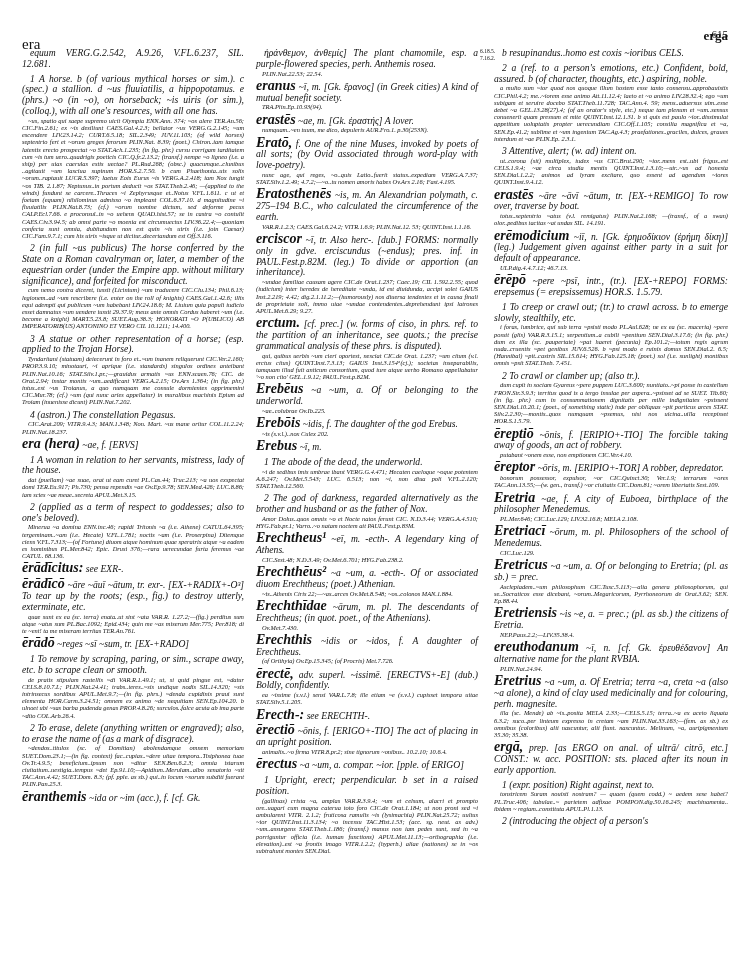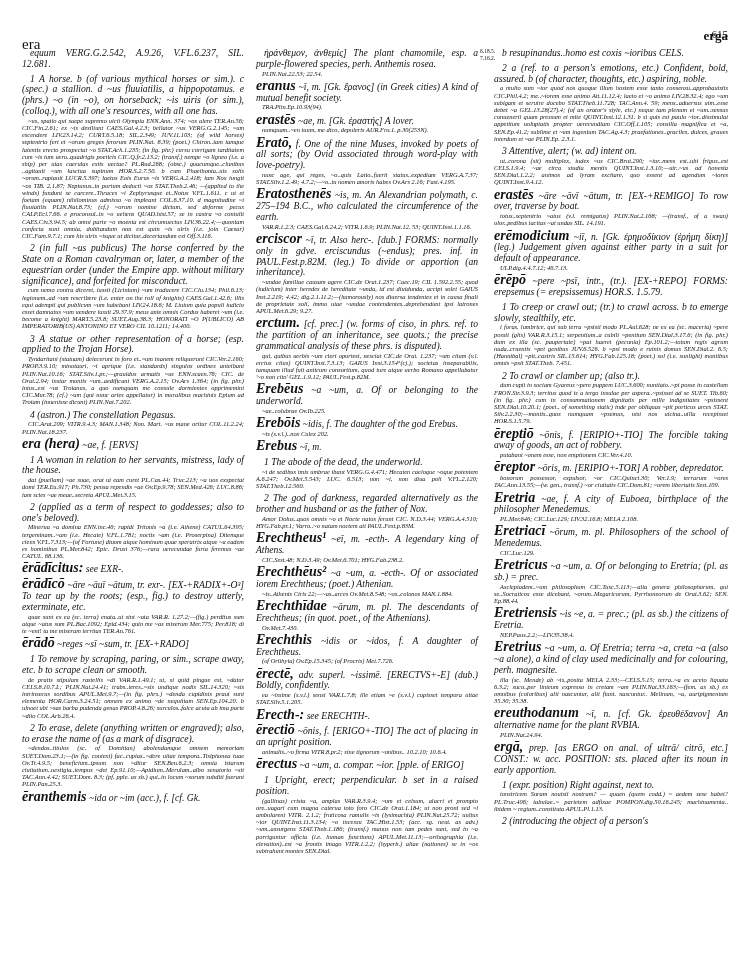--- a/index.html
+++ b/index.html
@@ -128,21 +128,21 @@
     </div>
     <div class="entry">
       <div class="sense"><span>2 The god of darkness, regarded alternatively as the brother and husband or as the father of Nox.</span></div>
       <div class="cit">Amor Dolus..quos omnis ~o et Nocte natos ferunt CIC. N.D.3.44; VERG.A.4.510; HYG.Fab.pr.1; Varro..~o natam noctem ait PAUL.Fest.p.83M.</div>
     </div>
     <div class="entry">
       <div class="def"><span class="lemma">Erechtheus¹</span> <span>~eī, m. -ecth-. A legendary king of Athens.</span></div>
       <div class="cit">CIC.Sest.48; N.D.3.49; Ov.Met.6.701; HYG.Fab.238.2.</div>
     </div>
     <div class="entry">
-      <div class="def"><span class="lemma">Erechthēus²</span> <span>~a ~um, a. -ecth-. Of or associated iorem Erechtheus; (poet.) Athenian.</span></div>
+      <div class="def"><span class="lemma">Erechthēus²</span> <span>~a ~um, a. -ecth-. Of or associated diuom Erechtheus; (poet.) Athenian.</span></div>
       <div class="cit">~is..Athenis Ciris 22;—~as..arces Ov.Met.8.548; ~os..colonos MAN.1.884.</div>
     </div>
     <div class="entry">
       <div class="def"><span class="lemma">Erechthīdae</span> <span>~ārum, m. pl. The descendants of Erechtheus; (in quot. poet., of the Athenians).</span></div>
       <div class="cit">Ov.Met.7.430.</div>
     </div>
     <div class="entry">
       <div class="def"><span class="lemma">Erechthis</span> <span>~idis or ~idos, f. A daughter of Erechtheus.</span></div>
       <div class="cit">(of Orithyia) Ov.Ep.15.345; (of Procris) Met.7.726.</div>
     </div>
@@ -215,26 +215,26 @@
     </div>
     <div class="entry">
       <div class="def"><span class="lemma">Eretricus</span> <span>~a ~um, a. Of or belonging to Eretria; (pl. as sb.) = prec.</span></div>
       <div class="cit">Asclepiadem..~um philosophum CIC.Tusc.5.113;—alia genera philosophorum, qui se..Socraticos esse dicebant, ~orum..Megaricorum, Pyrrhoneorum de Orat.3.62; SEN. Ep.88.44.</div>
     </div>
     <div class="entry">
       <div class="def"><span class="lemma">Eretriensis</span> <span>~is ~e, a. = prec.; (pl. as sb.) the citizens of Eretria.</span></div>
       <div class="cit">NEP.Paus.2.2;—LIV.35.38.4.</div>
     </div>
     <div class="entry">
+      <div class="def"><span class="lemma">ereuthodanum</span> <span>~ī, n. [cf. Gk. ἐρευθέδανον] An alternative name for the plant RVBIA.</span></div>
+      <div class="cit">PLIN.Nat.24.94.</div>
+    </div>
+    <div class="entry">
       <div class="def"><span class="lemma">Eretrius</span> <span>~a ~um, a. Of Eretria; terra ~a, creta ~a (also ~a alone), a kind of clay used medicinally and for colouring, perh. magnesite.</span></div>
       <div class="cit">illa (sc. Mende) ab ~is..posita MELA 2.33;—CELS.5.15; terra..~a ex aceto liquata 6.3.2; suco..per linteum expresso in cretam ~am PLIN.Nat.33.163;—(fem. as sb.) ex omnibus (coloribus) alii nascuntur, alii fiunt. nascuntur.. Melinum, ~a, auripigmentum 35.30; 35.38.</div>
-    </div>
-    <div class="entry">
-      <div class="def"><span class="lemma">ereuthodanum</span> <span>~ī, n. [cf. Gk. ἐρευθέδανον] An alternative name for the plant RVBIA.</span></div>
-      <div class="cit">PLIN.Nat.24.94.</div>
     </div>
     <div class="entry">
       <div class="def"><span class="lemma">ergā,</span> <span>prep. [as ERGO on anal. of ultrā/ citrō, etc.] CONST.: w. acc. POSITION: sts. placed after its noun in early apportion.</span></div>
     </div>
     <div class="entry">
       <div class="sense"><span>1 (expr. position) Right against, next to.</span></div>
       <div class="cit">tonstricem Suram nouisti nostram? — quaen (quem codd.) ~ aedem sese habet? PL.Truc.406; tabulae..~ parietem adfixae POMPON.dig.50.16.245; machinamenta.. ibidem ~ regiam..constituta APUL.Pl.1.13.</div>
     </div>
     <div class="entry">
       <div class="sense"><span>2 (introducing the object of a person's</span></div>

